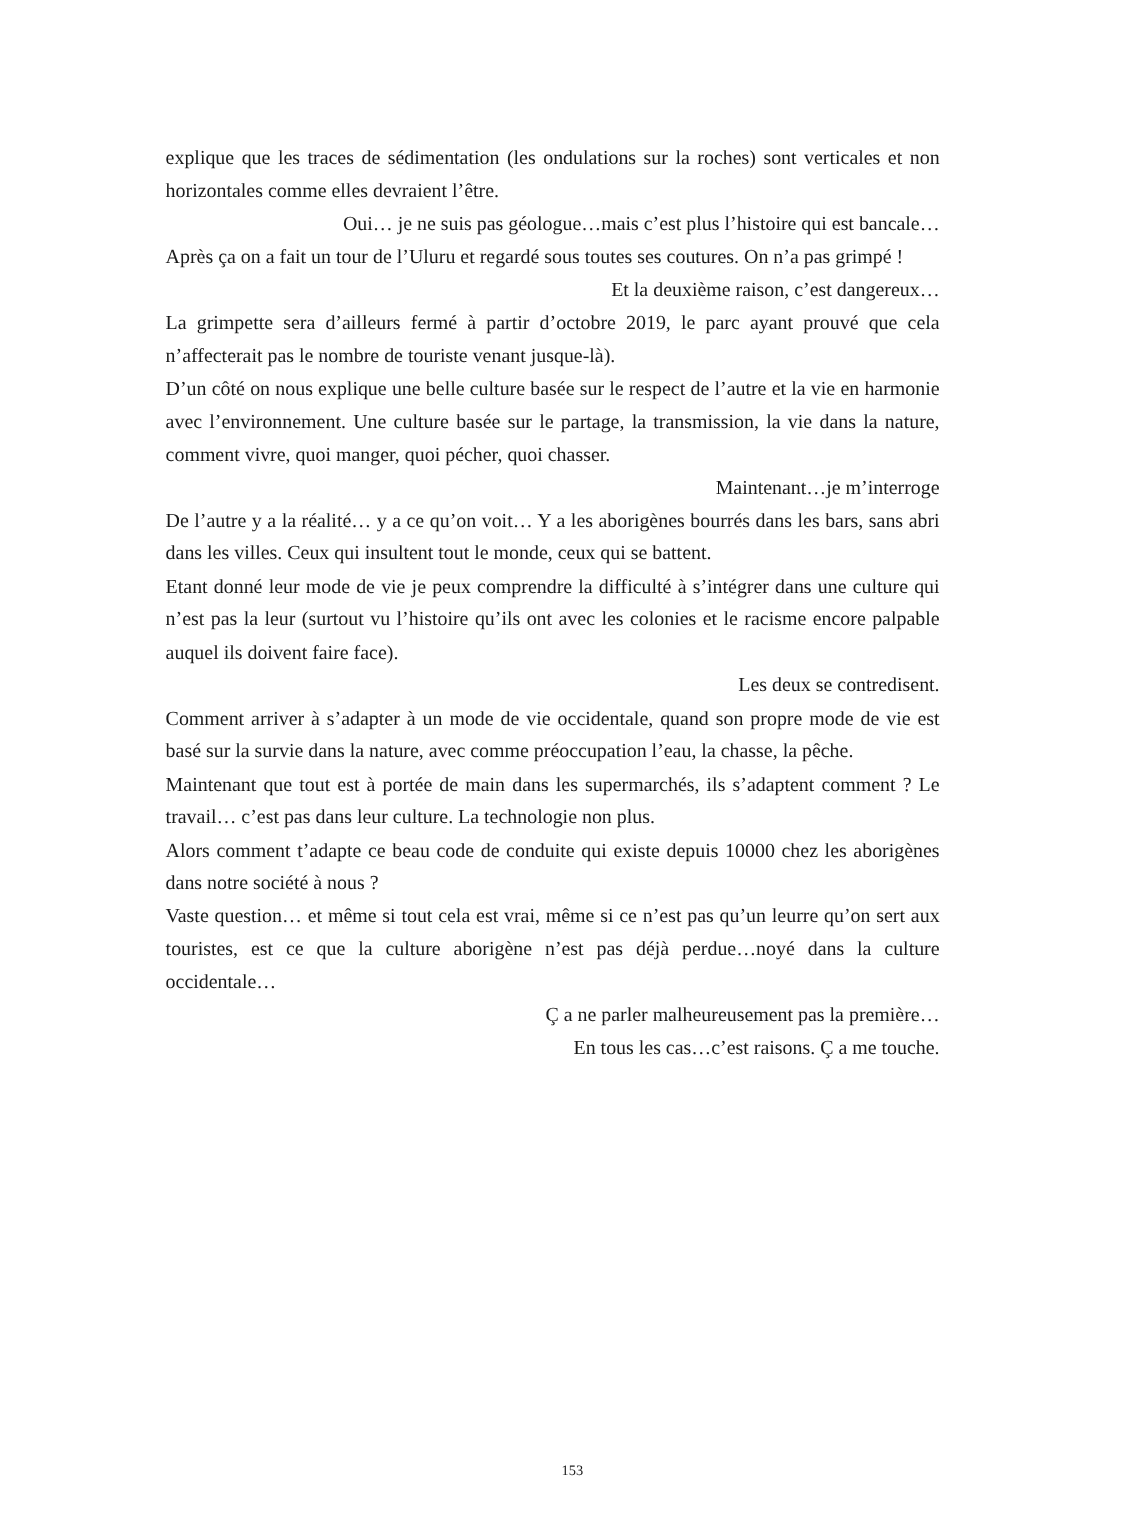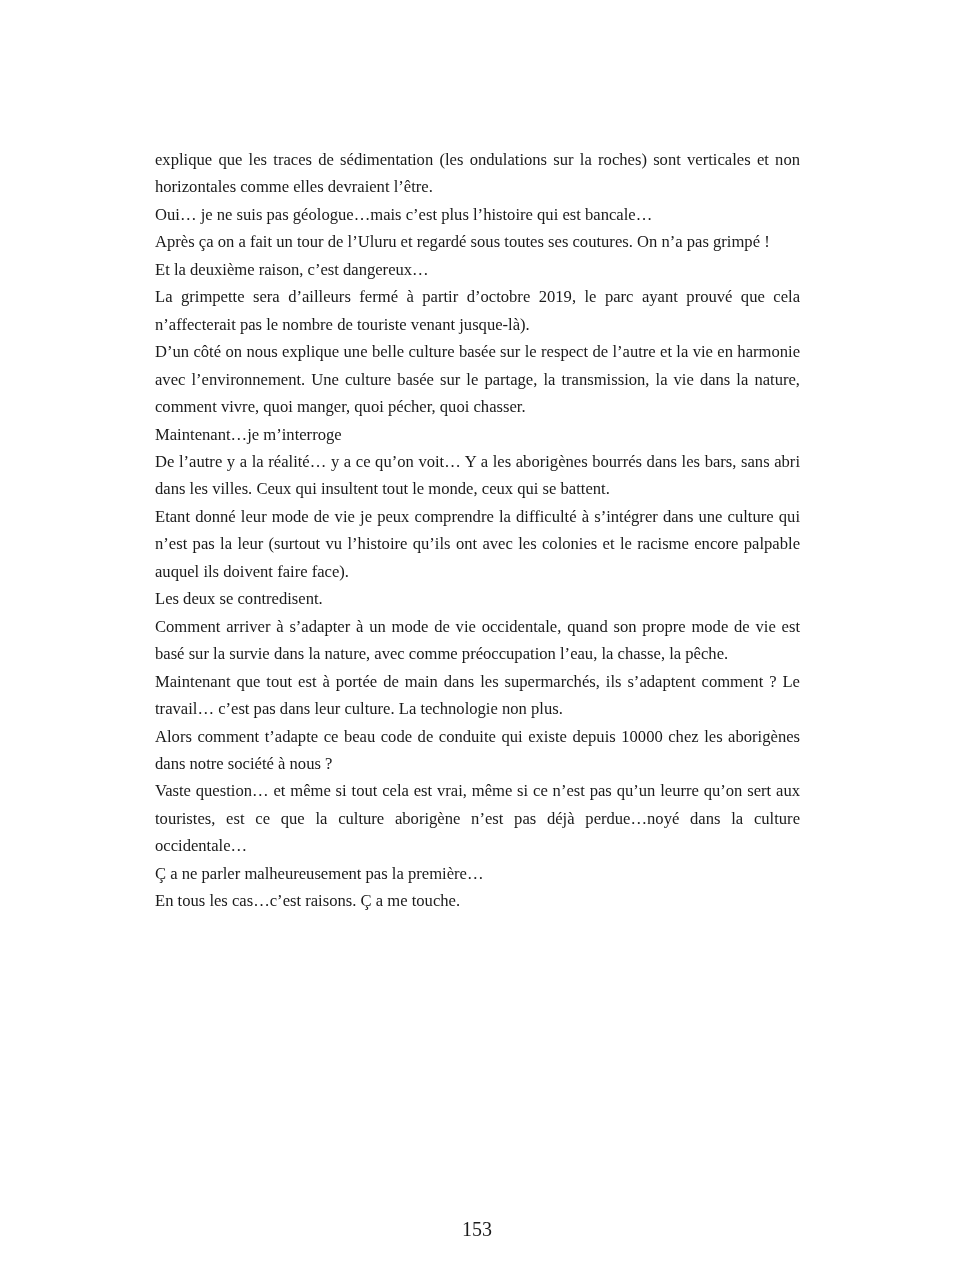--- a/index.html
+++ b/index.html
@@ -18,45 +18,44 @@
     position: absolute;
     left: 0;
     top: 0;
     width: 954px;
     height: 1276px;
     background: #ffffff;
     box-sizing: border-box;
   }
   .text-column {
     position: absolute;
-    left: 155px;
+    left: 138px;
     top: 118px;
     width: 645px;
-    margin-top: 28px;
   }
   .para {
     margin: 0;
     font-size: 16.6px;
     line-height: 1.655;
     text-align: justify;
     text-justify: inter-word;
     hyphens: none;
   }
   
   .para.nojustify {
-    text-align: left;
+    text-align: right;
   }
   .folio {
     position: absolute;
     left: 0;
     top: 1218px;
     width: 954px;
     text-align: center;
     font-family: "Liberation Serif", serif;
-    font-size: 20px;
+    font-size: 12px;
     color: #1a1a1a;
   }
 </style>
 </head>
 <body>
 
 <div class="page">
 
   <div class="text-column">
     <p class="para">explique que les traces de sédimentation (les ondulations sur la roches) sont verticales et non horizontales comme elles devraient l’être.</p>

